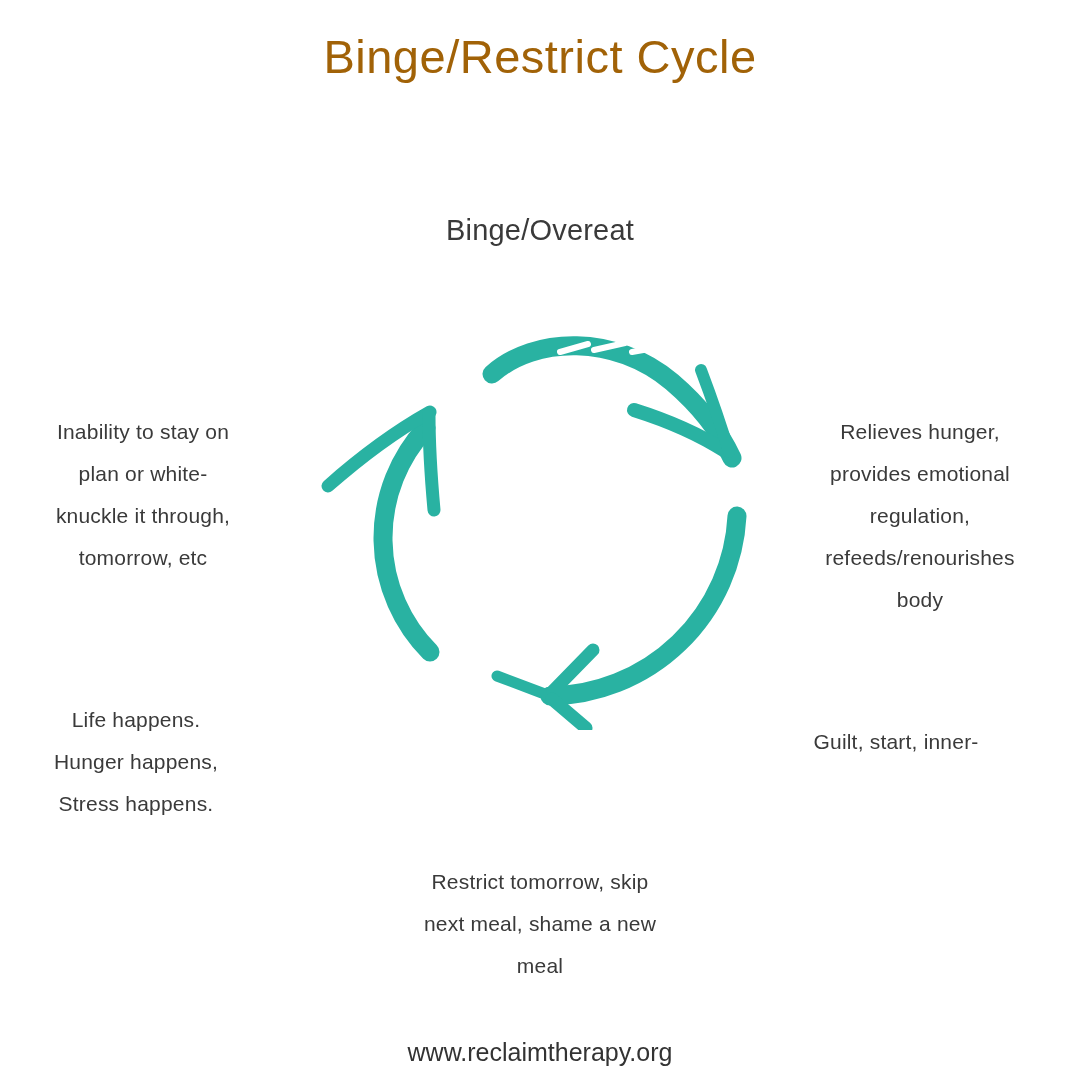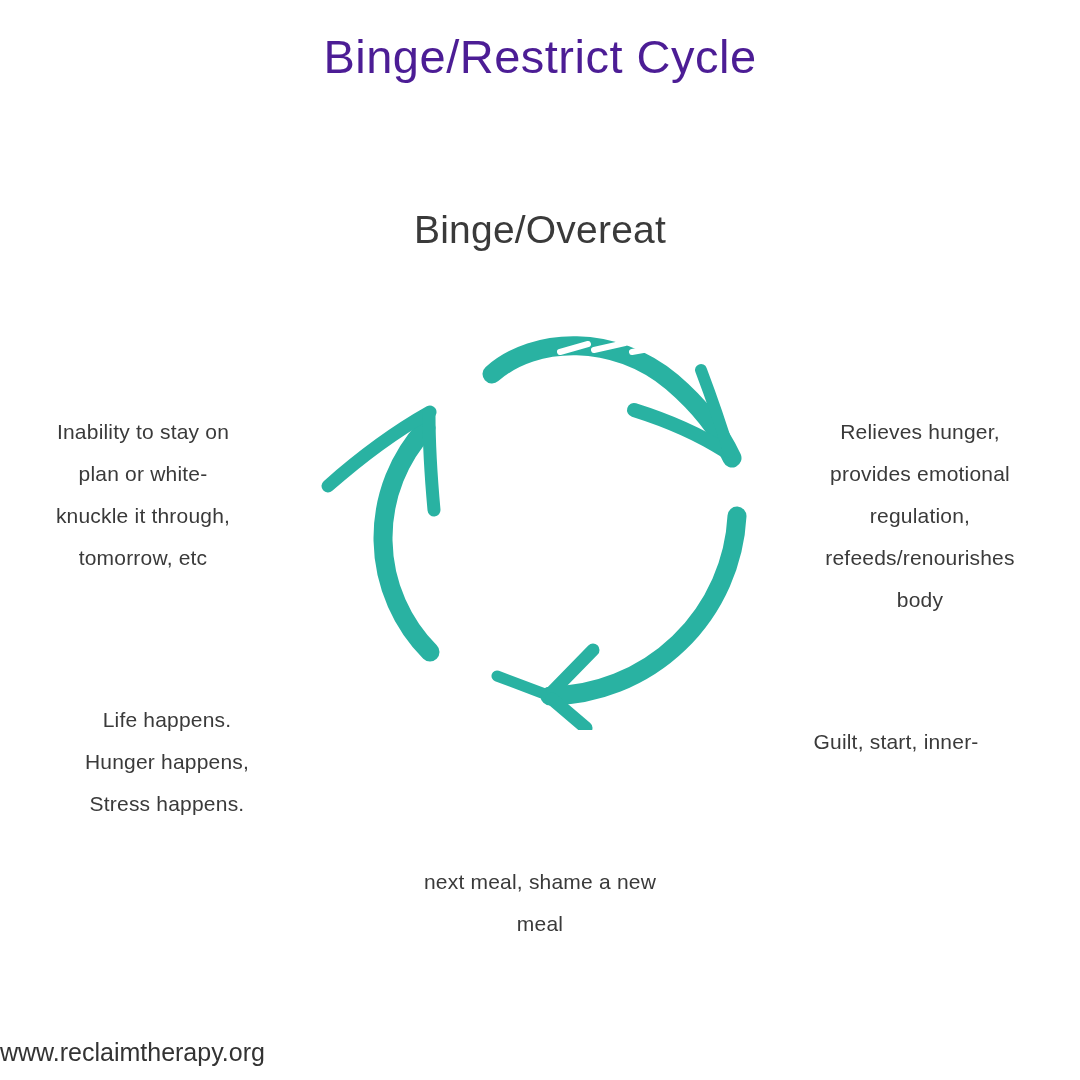--- a/index.html
+++ b/index.html
@@ -18,70 +18,69 @@
   .page-title {
     position: absolute;
     top: 28px;
     left: 0;
     right: 0;
     text-align: center;
     font-size: 47px;
     line-height: 58px;
     font-weight: 300;
     letter-spacing: 0.5px;
-    color: #4c1d95;
+    color: #a16207;
   }
   .stage {
     position: absolute;
     text-align: center;
     font-size: 21px;
     line-height: 42px;
     font-weight: 300;
     letter-spacing: 0.2px;
     color: #3a3a3a;
   }
   .stage-top {
     top: 208px;
     left: 0;
     right: 0;
-    font-size: 39px;
+    font-size: 29px;
     line-height: 44px;
   }
   .stage-right {
     top: 411px;
     left: 758px;
     width: 324px;
   }
   .stage-left {
     top: 411px;
     left: 0px;
     width: 286px;
   }
   .stage-bottom-left {
     top: 699px;
     left: 0px;
     width: 272px;
-    margin-left: 31px;
   }
   .stage-bottom-right {
     top: 721px;
     left: 736px;
     width: 320px;
   }
   .stage-bottom {
     top: 861px;
     left: 340px;
     width: 400px;
   }
   .footer-url {
     position: absolute;
     top: 1036px;
     left: 0;
     right: 0;
-    text-align: left;
+    text-align: center;
     font-size: 25px;
     line-height: 32px;
     font-weight: 300;
     color: #333333;
   }
   .cycle-arrows {
     position: absolute;
     left: 320px;
     top: 330px;
     width: 440px;
@@ -116,20 +115,21 @@
   <div>Life happens.</div>
   <div>Hunger happens,</div>
   <div>Stress happens.</div>
 </div>
 
 <div class="stage stage-bottom-right">
   <div>Guilt, start, inner-</div>
 </div>
 
 <div class="stage stage-bottom">
+  <div>Restrict tomorrow, skip</div>
   <div>next meal, shame a new</div>
   <div>meal</div>
 </div>
 
 <svg class="cycle-arrows" viewBox="0 0 440 400" fill="none" xmlns="http://www.w3.org/2000/svg" style="color: rgb(41, 178, 162);">
 
   <g stroke="currentColor" stroke-linecap="round">
     <path d="M 172 44 C 215 6 295 4 352 52 C 380 76 400 102 412 128" stroke-width="19"></path>
     <path d="M 314 80 Q 368 97 405 121" stroke-width="14"></path>
     <path d="M 381 40 Q 398 85 409 122" stroke-width="12"></path>

